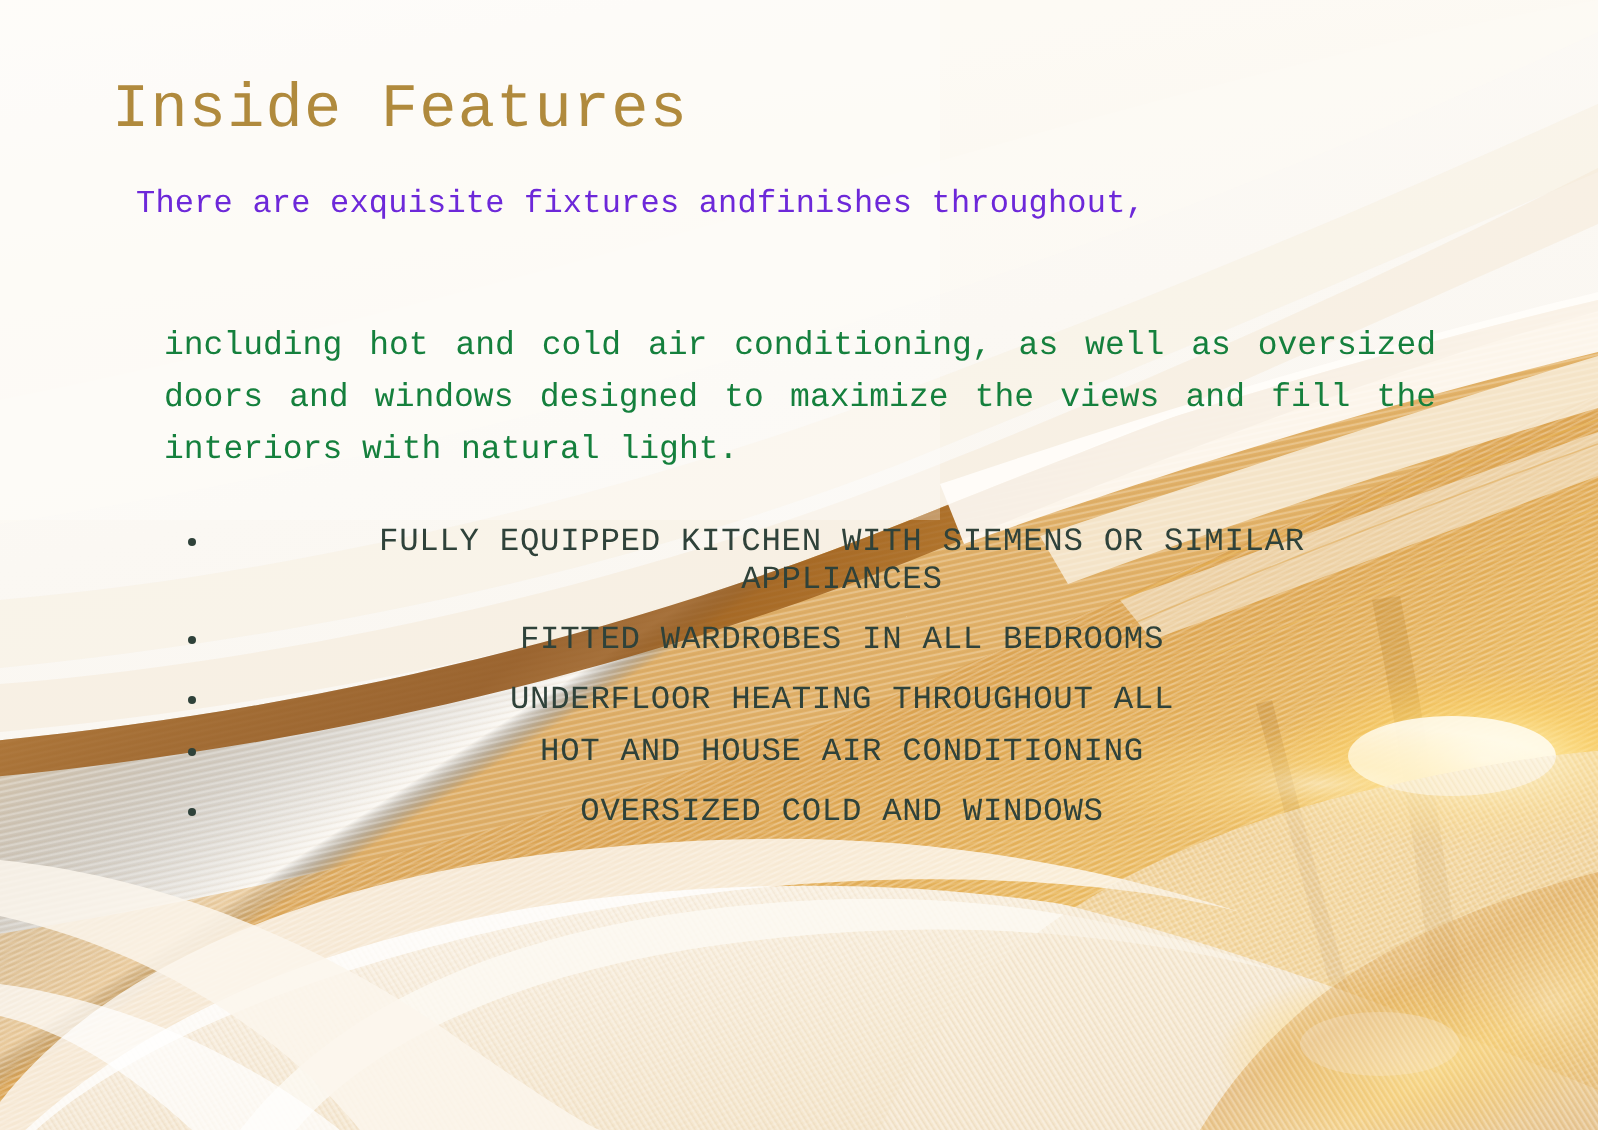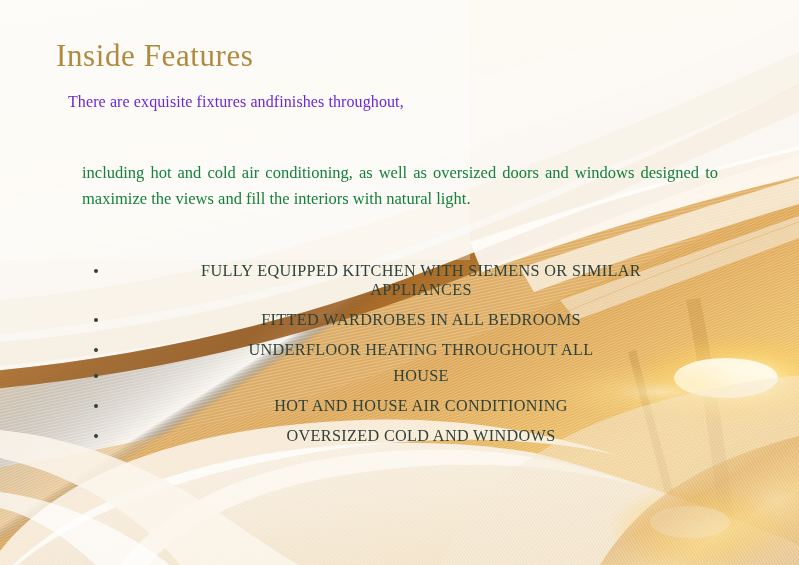--- a/index.html
+++ b/index.html
@@ -5,21 +5,21 @@
   * { margin:0; padding:0; box-sizing:border-box; }
   html, body {
     width:799px; height:565px;
     overflow:hidden;
     background:#ffffff;
   }
   #slide {
     position:relative;
     width:673px; height:565px;
     background:#fcfbf9;
-    font-family:Liberation Serif, serif;
+    font-family:Liberation Mono, monospace;
   }
 
   
   #artwork {
     position:absolute;
     inset:0;
     width:799px; height:565px;
     z-index:0;
   }
 
@@ -280,24 +280,20 @@
       <li>
         <span class="dot"></span>
         <span>FITTED WARDROBES IN ALL BEDROOMS</span>
       </li>
       <li class="tight">
         <span class="dot"></span>
         <span>UNDERFLOOR HEATING THROUGHOUT ALL</span>
       </li>
       <li>
         <span class="dot"></span>
-        <span>HOUSE</span>
-      </li>
-      <li>
-        <span class="dot"></span>
         <span>HOT AND HOUSE AIR CONDITIONING</span>
       </li>
       <li>
         <span class="dot"></span>
         <span>OVERSIZED COLD AND WINDOWS</span>
       </li>
     </ul>
 
   </div>
 </div>

